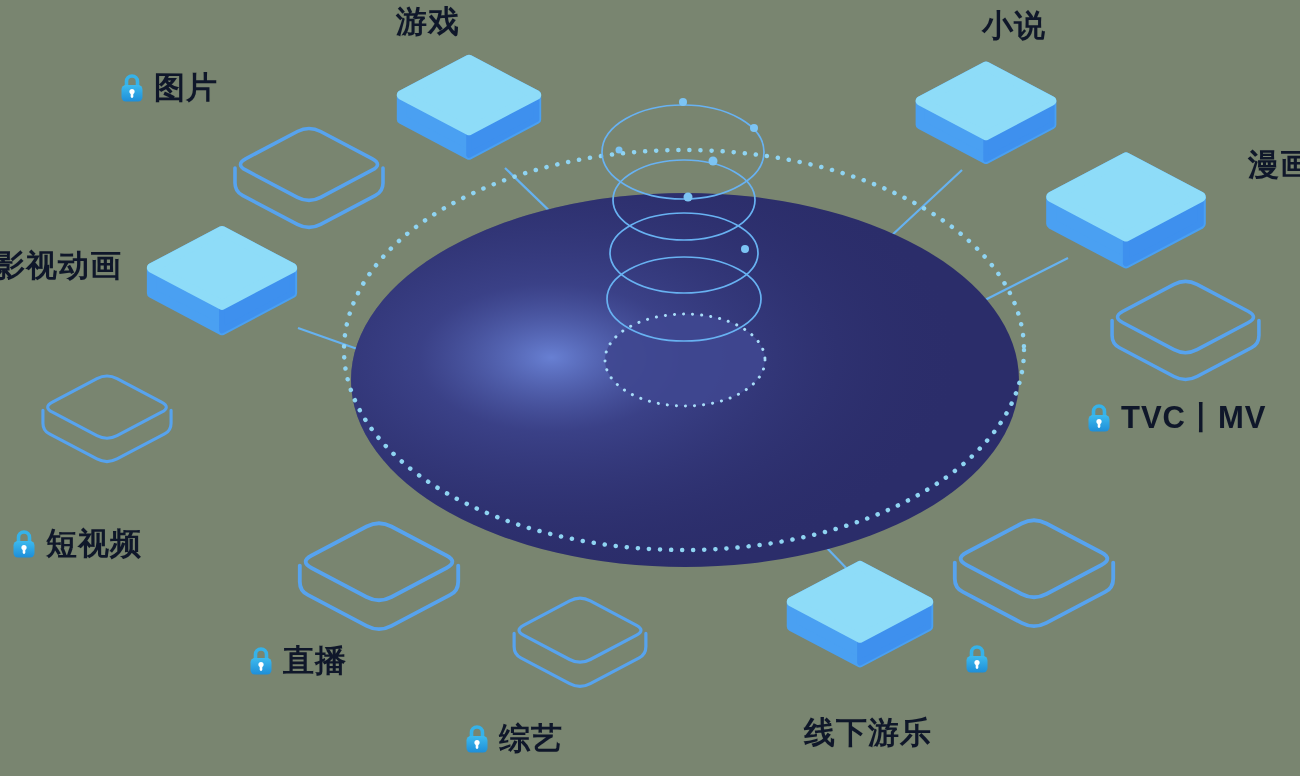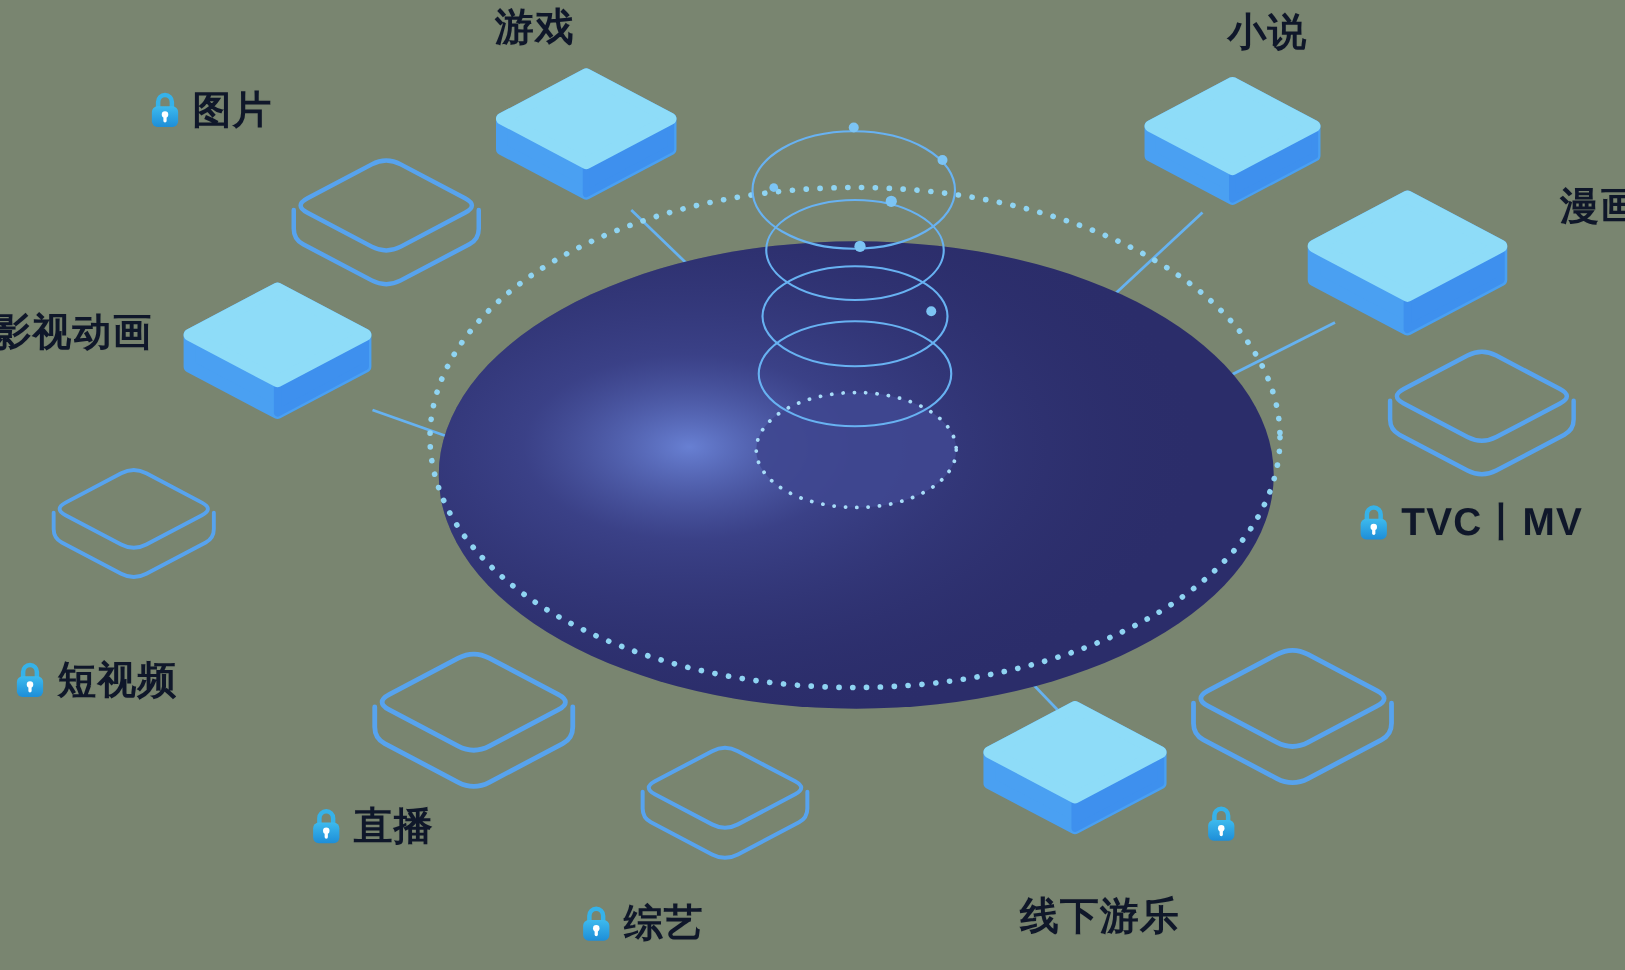--- a/index.html
+++ b/index.html
@@ -183,21 +183,21 @@
     <span>直播</span>
   </div>
 
   <div class="tag" style="left:464px;top:722px;">
     <svg class="lock" viewBox="0 0 26 32">
         <use href="#lock-sym"></use>
       </svg>
     <span>综艺</span>
   </div>
 
-  <div class="tag" style="left:804px;top:716px;margin-left:12px;">
+  <div class="tag" style="left:804px;top:716px;">
     <span>线下游乐</span>
   </div>
 
   <div class="tag" style="left:964px;top:643px;">
     <svg class="lock" viewBox="0 0 26 32">
         <use href="#lock-sym"></use>
       </svg>
   </div>
 
 </div>

